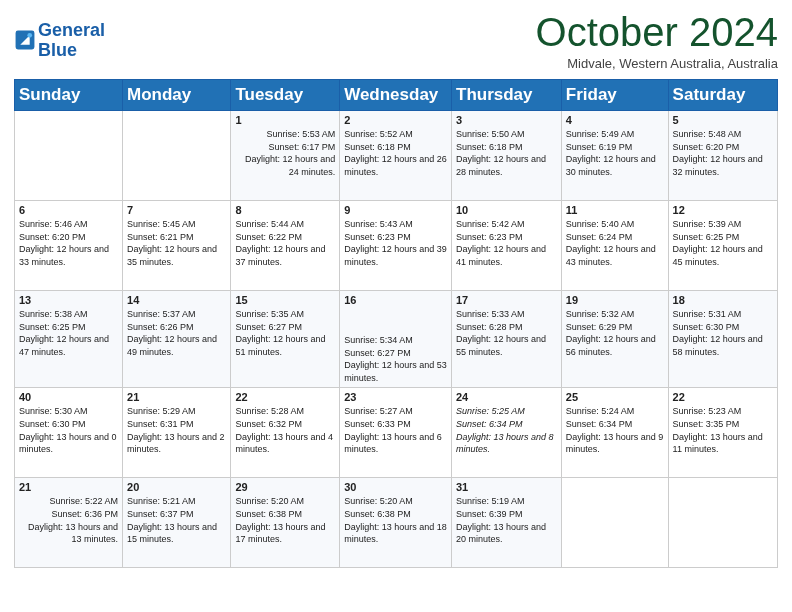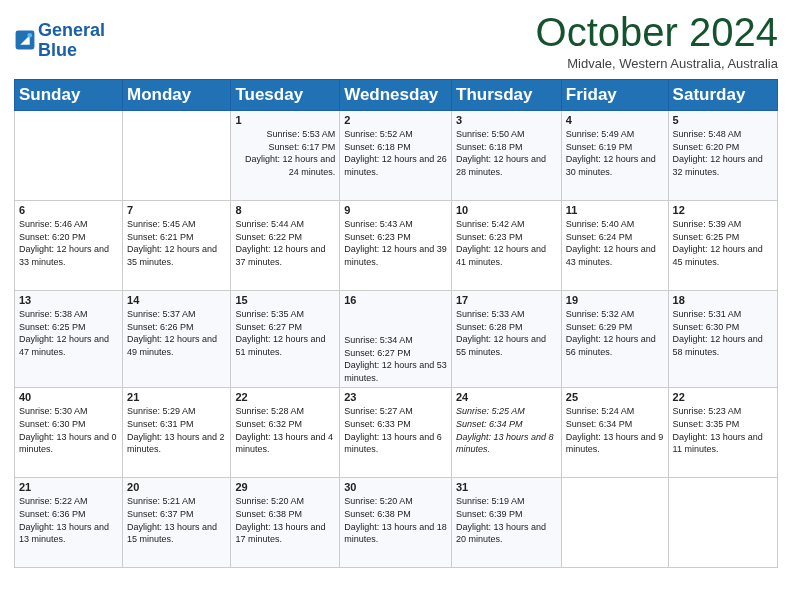--- a/index.html
+++ b/index.html
@@ -296,21 +296,21 @@
           <td>
             <span class="day-num">22</span>
             <div class="day-info" style="white-space: pre-line;">Sunrise: 5:23 AM
 Sunset: 3:35 PM
 Daylight: 13 hours and 11 minutes.</div>
           </td>
         </tr>
         <tr>
           <td>
             <span class="day-num">21</span>
-            <div class="day-info" style="white-space: pre-line;">Sunrise: 5:22 AM
+            <div class="day-info" style="white-space: pre-line; text-align: right;">Sunrise: 5:22 AM
 Sunset: 6:36 PM
 Daylight: 13 hours and 13 minutes.</div>
           </td>
           <td>
             <span class="day-num">20</span>
             <div class="day-info" style="white-space: pre-line;">Sunrise: 5:21 AM
 Sunset: 6:37 PM
 Daylight: 13 hours and 15 minutes.</div>
           </td>
           <td>

